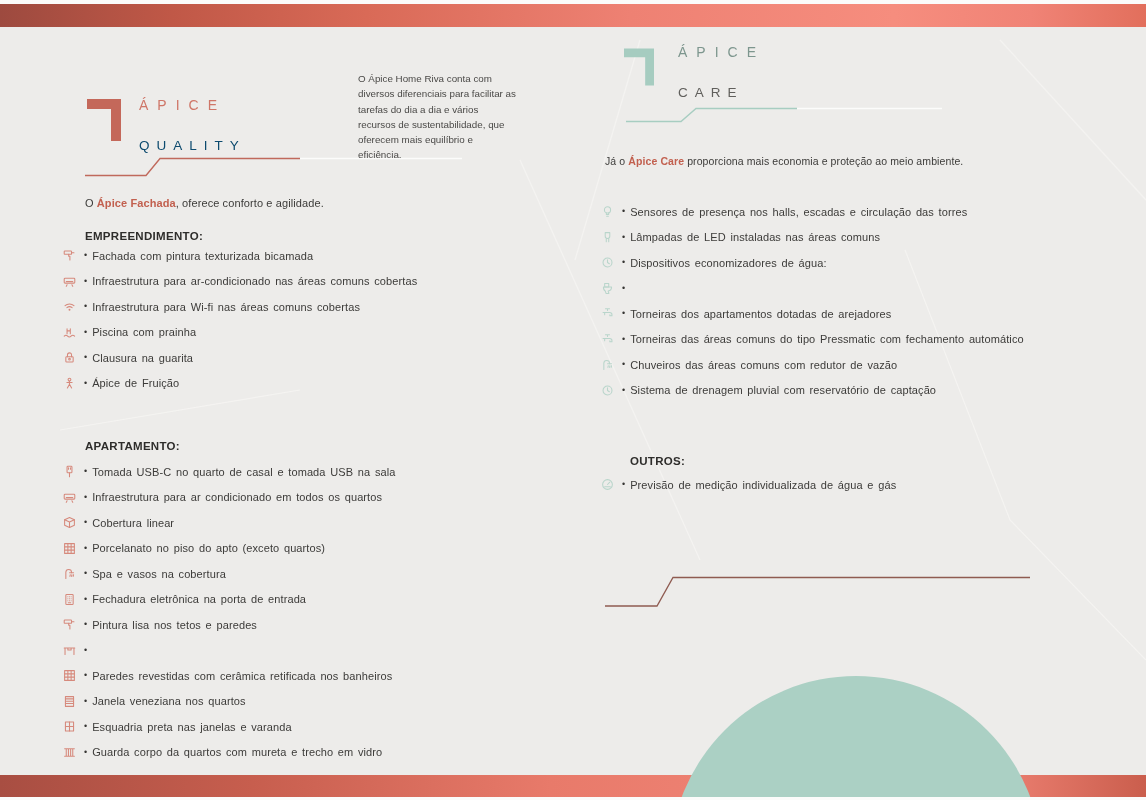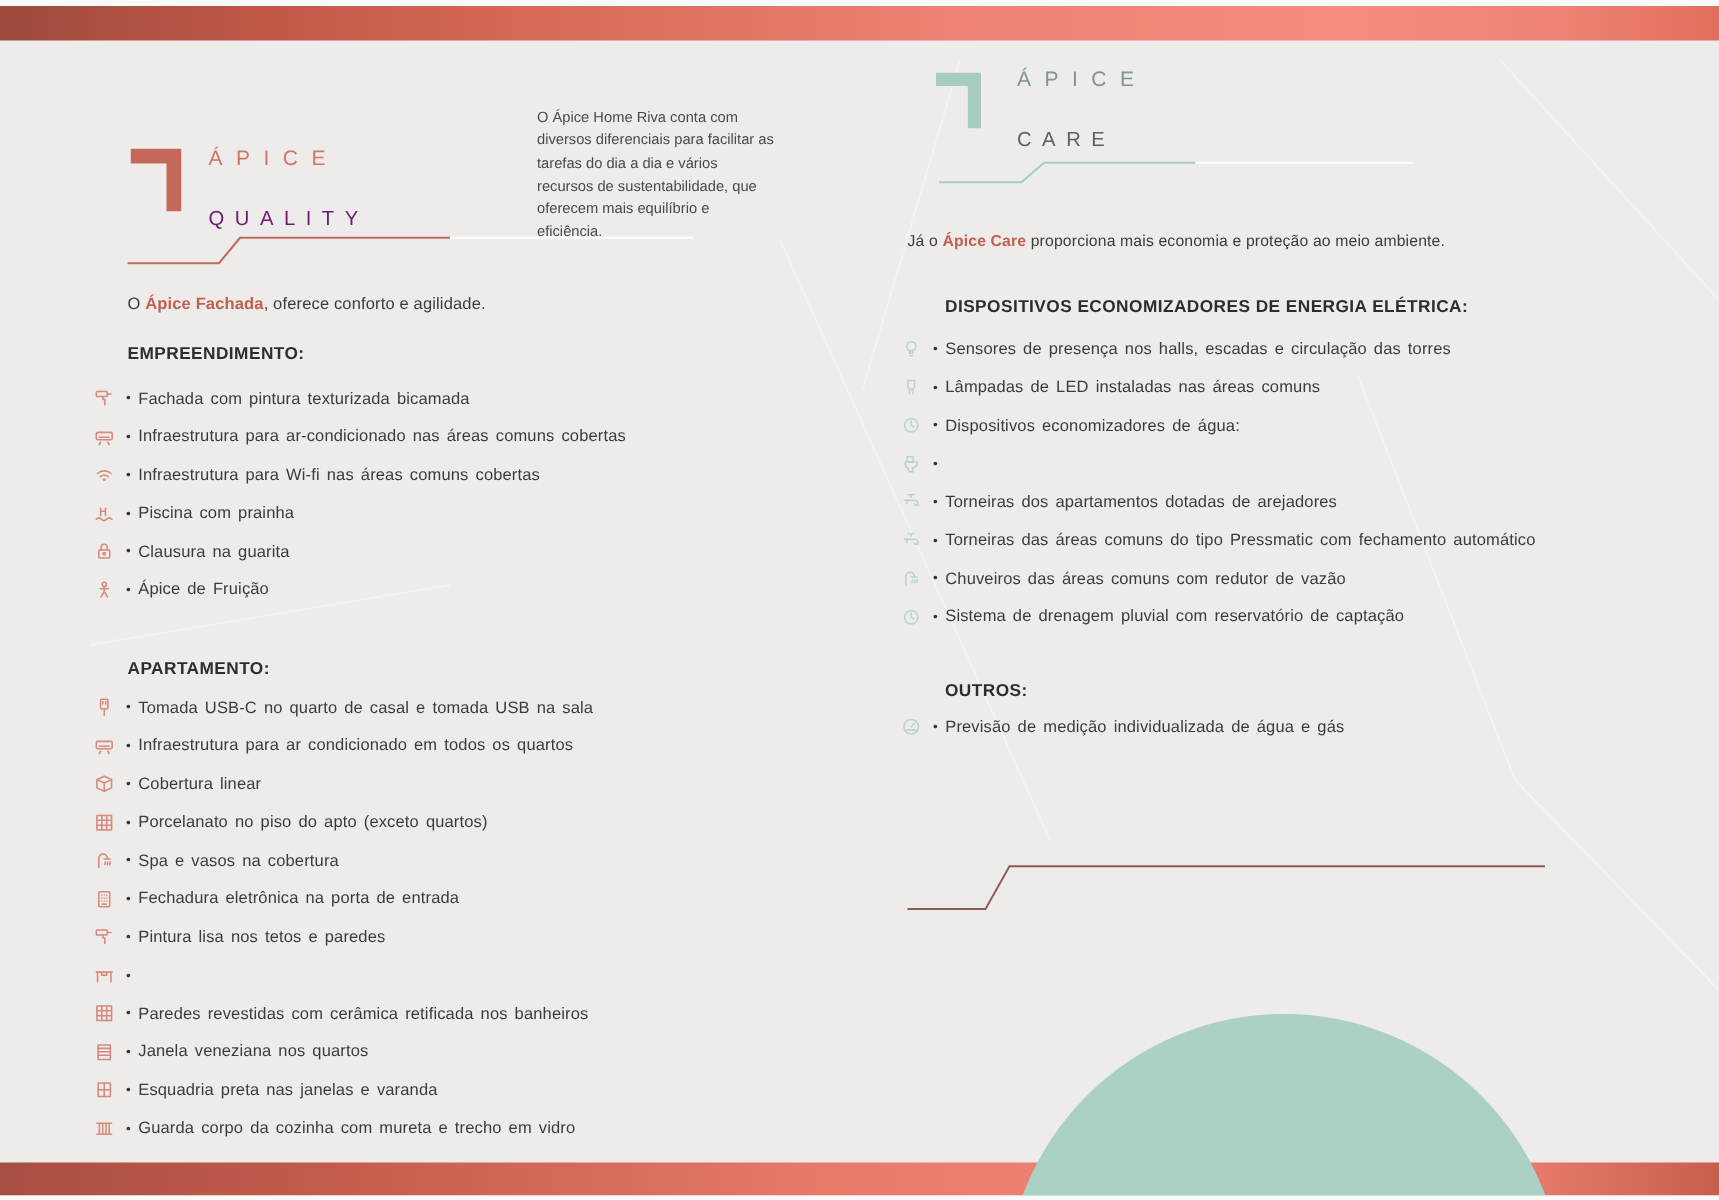--- a/index.html
+++ b/index.html
@@ -13,35 +13,35 @@
     background:linear-gradient(90deg,#a84e42 0%,#c75e4e 22%,#e87a6a 48%,#f18577 72%,#ef8274 86%,#ca5e4d 100%);}
   .botwhite{left:0;top:797px;width:1146px;height:3px;background:#fbfbfa;}
   .topwhite{left:0;top:0;width:1146px;height:4px;background:#fbfbfa;}
   .circle{left:670px;top:676px;width:372px;height:372px;border-radius:50%;background:var(--circle_teal,#abd0c4);}
   .creases,.dividers{left:0;top:0;pointer-events:none;}
   .bracket-q{left:87px;top:99px;color:var(--bracket_coral,#c4685a);}
   .bracket-c{left:624px;top:47px;color:var(--bracket_teal,#a6ccc0);}
   .t1{font-size:14px;letter-spacing:9px;white-space:nowrap;}
   .t2{font-size:13.5px;letter-spacing:7px;white-space:nowrap;margin-top:18px;}
   .q-t1{left:139px;top:97px;color:#cf7668;}
-  .q-t2{left:139px;top:120px;color:#701a75;}
+  .q-t2{left:139px;top:120px;color:#0c4a6e;}
   .c-t1{left:678px;top:44px;color:#7d968e;}
   .c-t2{left:678px;top:67px;color:#605f5c;}
   .intro{font-size:11px;color:#3c3b39;white-space:nowrap;letter-spacing:.1px;}
   .q-intro{left:85px;top:197px;}
   .c-intro{left:605px;top:155px;font-size:10.5px;}
   .brand{color:var(--brand_coral,#c2604f);font-weight:bold;}
   .overview{left:358px;top:71px;width:158px;font-size:9.8px;line-height:15.3px;color:#4a4947;}
   .sec{display:block;}
   .sec-emp{left:60px;top:230px;}
   .sec-apt{left:60px;top:440px;}
   .sec-disp{left:598px;top:199px;}
   .sec-out{left:598px;top:455px;}
   .heading{font-weight:bold;font-size:11.5px;color:#2e2d2b;letter-spacing:.3px;white-space:nowrap;}
-  .sec-emp .heading,.sec-apt .heading{margin-left:25px;margin-bottom:11px;}
+  .sec-emp .heading,.sec-apt .heading{margin-left:25px;margin-bottom:1px;}
   .sec-apt .heading{margin-bottom:7px;}
   .sec-disp .heading,.sec-out .heading{margin-left:32px;margin-bottom:9px;}
   .sec-out .heading{margin-bottom:5px;}
   .row{display:flex;align-items:center;height:25.5px;}
   .ico{width:18px;display:flex;align-items:center;justify-content:center;flex:0 0 18px;}
   .coral-ico{color:#d6897c;}
   .teal-ico{color:#b9d5cb;}
   .bullet{font-size:9px;color:#353432;margin:0 5px 0 6px;line-height:1;}
   .txt{font-size:11px;color:#3c3b39;word-spacing:1.5px;letter-spacing:.1px;white-space:nowrap;}
 </style>
@@ -262,36 +262,35 @@
       <span class="bullet">•</span>
       <span class="txt">Esquadria preta nas janelas e varanda</span>
     </div>
     <div class="row">
       <span class="ico coral-ico">
           <svg viewBox="0 0 16 16" width="13" height="13" fill="none" stroke="currentColor" stroke-width="1.3" stroke-linecap="round" stroke-linejoin="round">
             <path d="M2 3.5h12M2 12.5h12M4 3.5v9M6.7 3.5v9M9.4 3.5v9M12 3.5v9"></path>
           </svg>
         </span>
       <span class="bullet">•</span>
-      <span class="txt">Guarda corpo da cozinha com mureta e trecho em vidro</span>
+      <span class="txt">Guarda corpo da quartos com mureta e trecho em vidro</span>
     </div>
   </div>
 
   <svg class="abs bracket-c" width="30" height="40" viewBox="0 0 34 42">
     <path d="M0 0 H34 V42 H24 V10 H0 Z" fill="currentColor"></path>
   </svg>
   <div class="abs t1 c-t1">ÁPICE</div>
   <div class="abs t2 c-t2">CARE</div>
 
   <div class="abs intro c-intro">
     <span>Já o </span><span class="brand">Ápice Care</span><span> proporciona mais economia e proteção ao meio ambiente.</span>
   </div>
 
   <div class="abs sec sec-disp">
-    <div class="heading">DISPOSITIVOS ECONOMIZADORES DE ENERGIA ELÉTRICA:</div>
     <div class="row">
       <span class="ico teal-ico">
           <svg viewBox="0 0 16 16" width="13" height="13" fill="none" stroke="currentColor" stroke-width="1.3" stroke-linecap="round" stroke-linejoin="round">
             <circle cx="8" cy="6" r="3.8"></circle>
             <path d="M6.6 9.5v2.2h2.8V9.5M7 13.8h2"></path>
           </svg>
         </span>
       <span class="bullet">•</span>
       <span class="txt">Sensores de presença nos halls, escadas e circulação das torres</span>
     </div>

